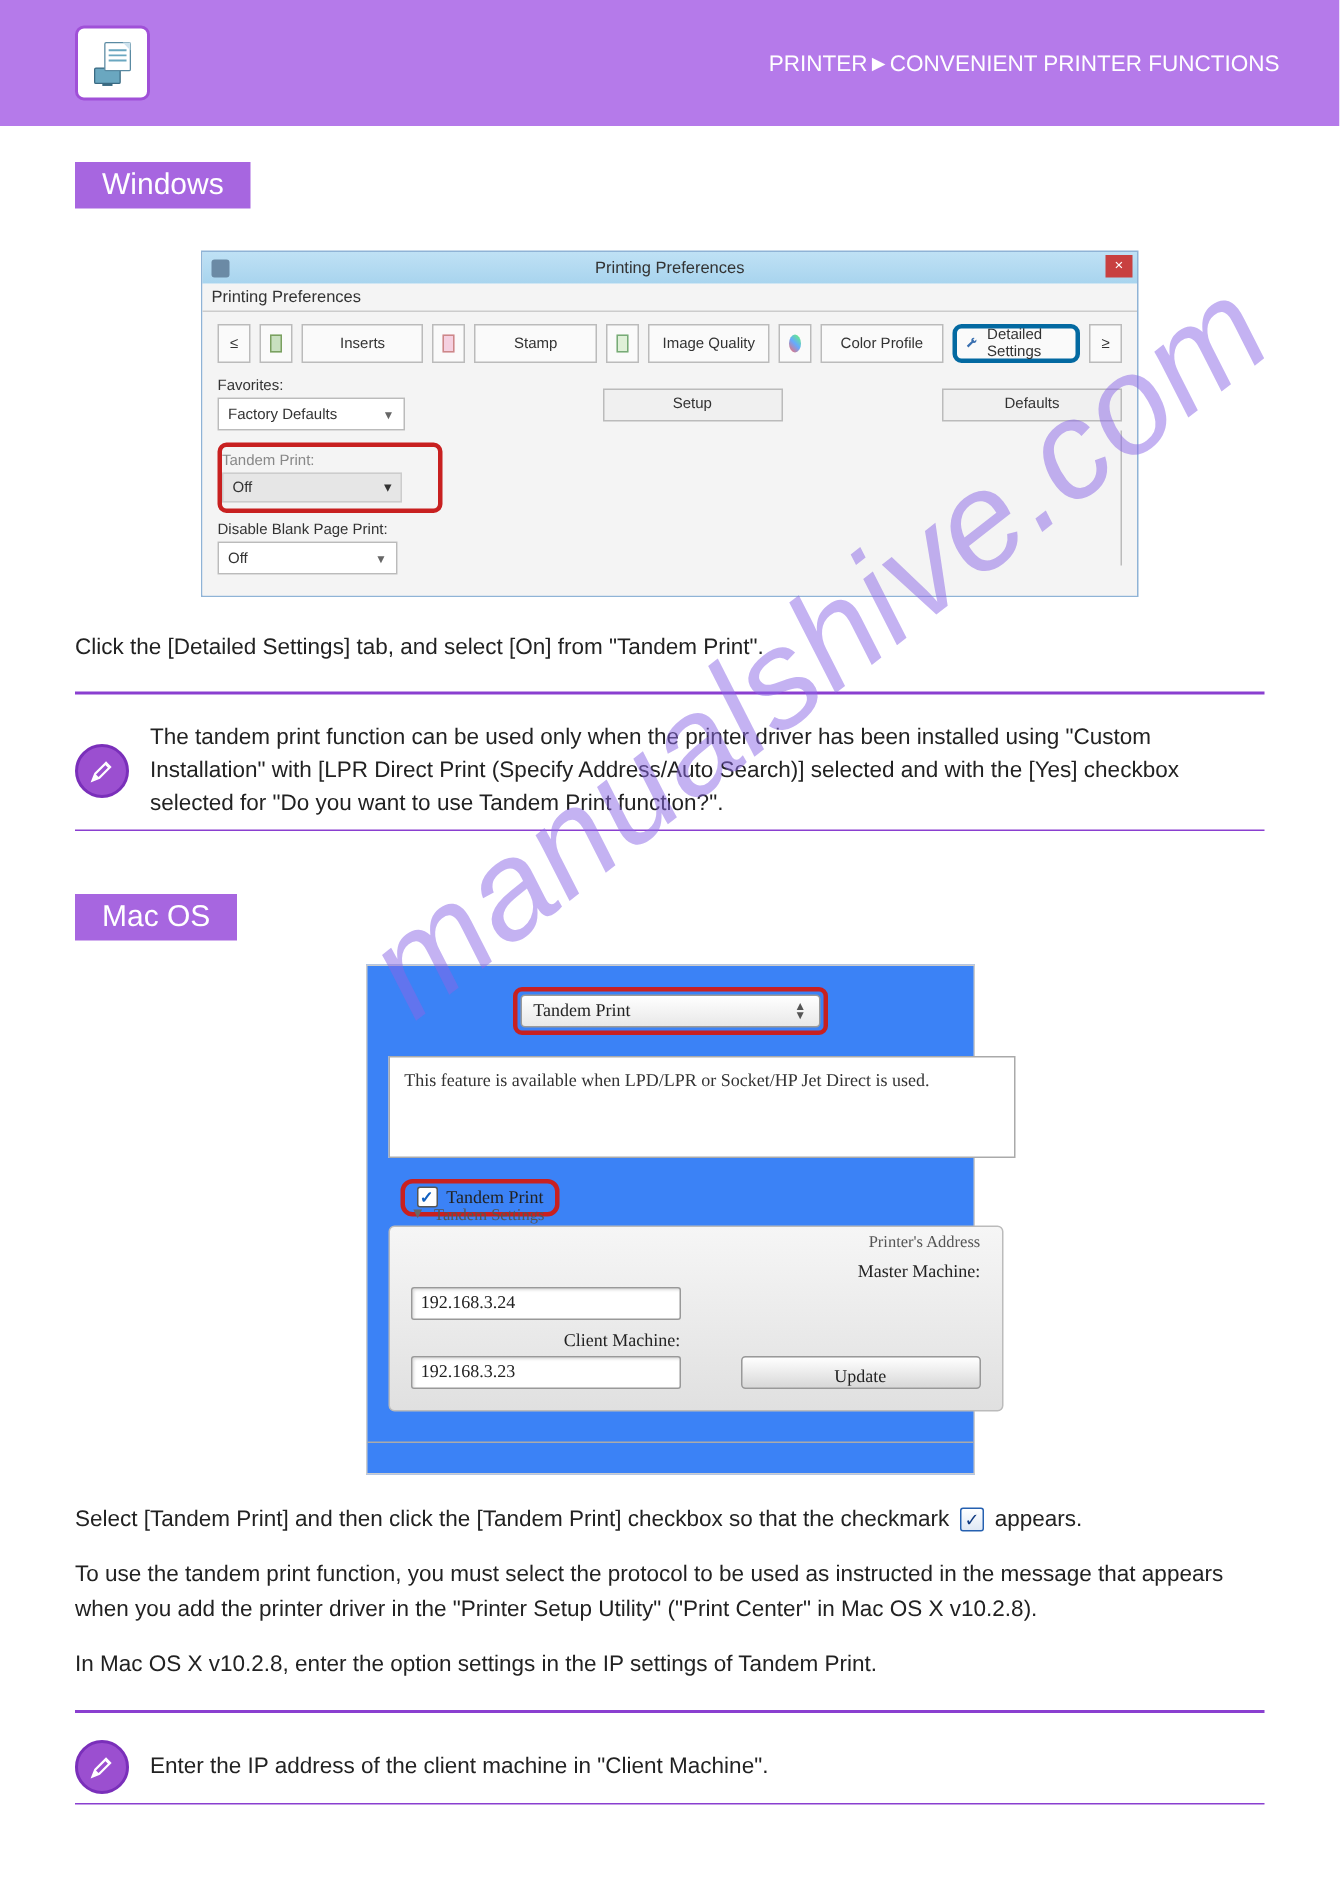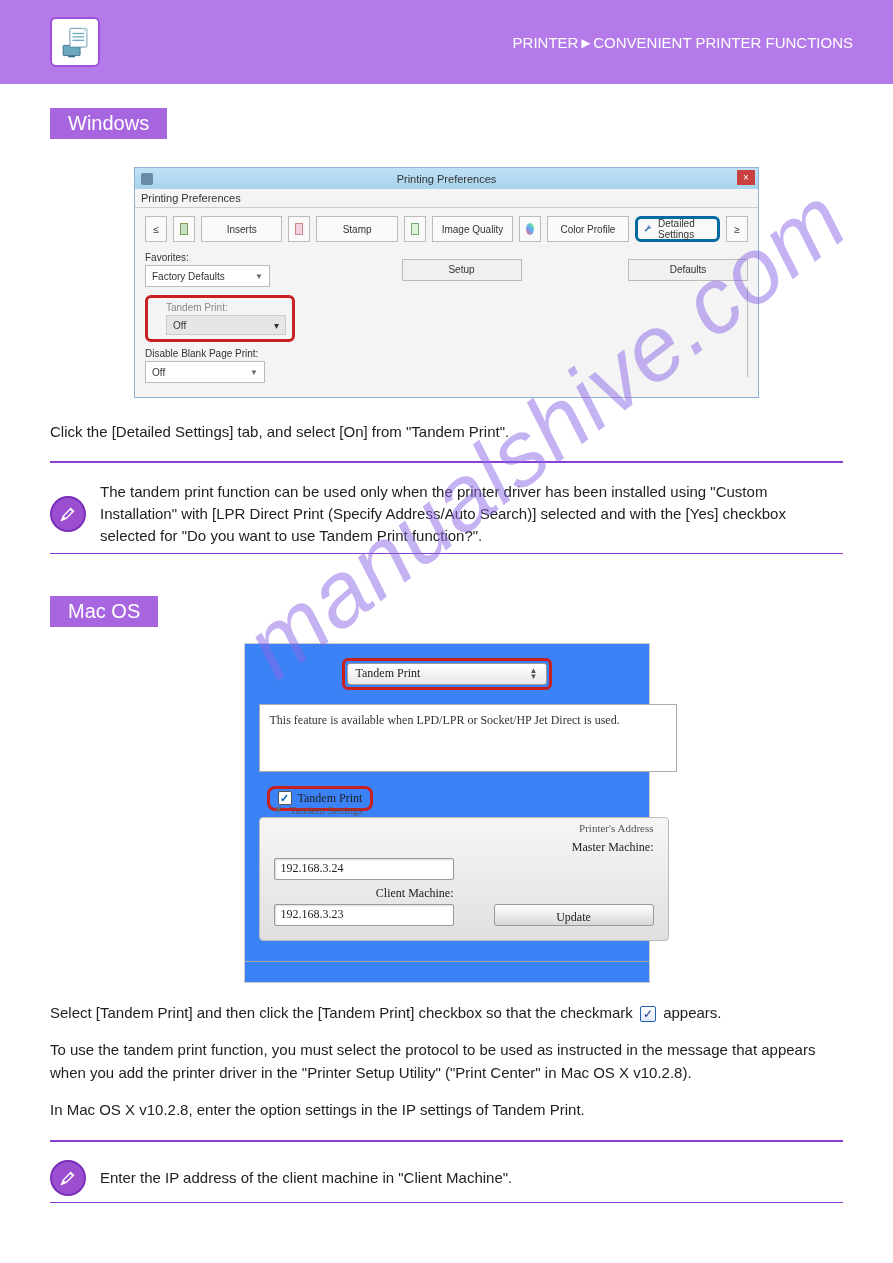--- a/index.html
+++ b/index.html
@@ -47,21 +47,21 @@
   .ico-wrench { width: 12px; height: 12px; }
 
   .fav-row { display: flex; align-items: center; margin-top: 10px; gap: 14px; }
   .fav-col { width: 150px; }
   .label-sm { font-size: 10px; display: block; margin-bottom: 2px; }
   .win-select { width: 125px; height: 22px; border: 1px solid #bbb; background: #fff; display: flex; align-items: center; justify-content: space-between; padding: 0 6px; font-size: 10px; }
   .win-select .chev { font-size: 8px; color: #666; }
   .win-btn { border: 1px solid #bbb; background: #f0f0f0; height: 22px; width: 120px; display: flex; align-items: center; justify-content: center; font-size: 10px; }
 
   .left-panel { margin-top: 8px; width: 150px; }
-  .red-box { border: 3px solid #c82020; border-radius: 6px; padding: 4px 18px; margin-bottom: 6px; }
+  .red-box { border: 3px solid #c82020; border-radius: 6px; padding: 4px 0; margin-bottom: 6px; }
   .grey-select { height: 20px; background: #e6e6e6; border: 1px solid #ccc; display: flex; align-items: center; justify-content: space-between; padding: 0 6px; font-size: 10px; width: 120px; }
   .win-lower { display: flex; }
   .win-lower-left { width: 320px; position: relative; }
   .win-divider { border-right: 1px solid #bbb; height: 90px; margin-left: 320px; }
 
   
   .body-text { font-size: 15px; line-height: 1.55; margin: 14px 0; color: #222; }
 
   
   .mac-dialog { width: 406px; margin: 10px auto 18px auto; background: #3b82f6; border: 1px solid #ccc; padding: 14px 14px 10px 14px; font-family: Liberation Serif, serif; font-size: 12px; color: #222; position: relative; }

